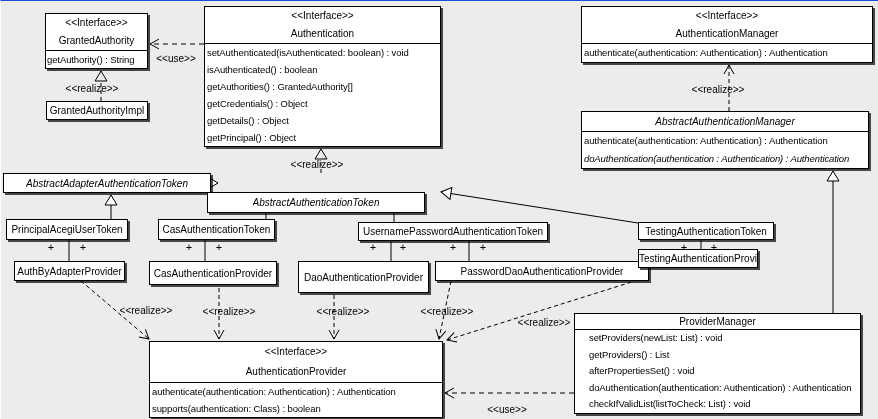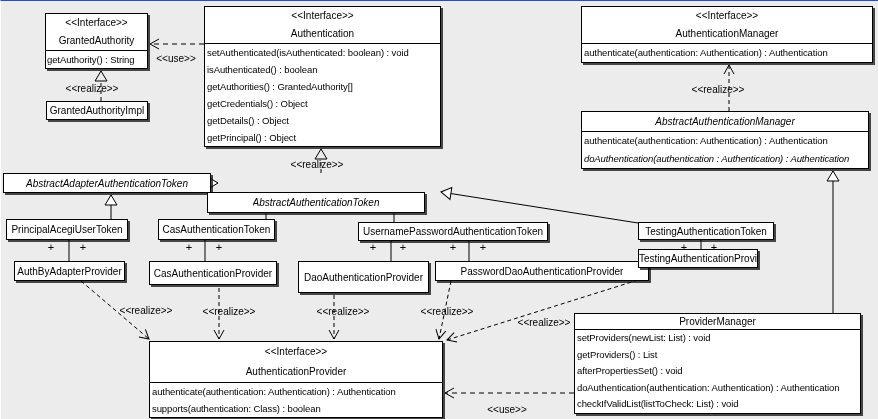--- a/index.html
+++ b/index.html
@@ -14,21 +14,21 @@
   .nm{font-size:10px;line-height:18px;white-space:nowrap;overflow:hidden;}
   .sep{border-top:1px solid #000;height:0;}
   .m{font-size:9.5px;line-height:17px;padding:0 2px;white-space:nowrap;overflow:hidden;letter-spacing:-0.1px;}
   .single{display:flex;align-items:center;justify-content:center;}
   .single .nm{line-height:normal;}
   .it{font-style:italic;}
   .elabel{position:absolute;z-index:3;font-size:10px;color:#000;transform:translate(-50%,-50%);
           white-space:nowrap;}
   .plus{position:absolute;z-index:3;font-size:11px;color:#000;transform:translate(-50%,-50%);}
   
-  #pm .m{line-height:16.5px;}
+  #pm .m{line-height:16.5px;margin-left:12px;}
   #ap .stereo,#ap .nm{line-height:20px;}
   #aam .nm{line-height:19px;}
   #aam .m{line-height:18px;}
   #am .m{line-height:18px;}
   #ga .m{padding:0 1px;}
 </style>
 </head>
 <body>
 
 <div id="diagram">

